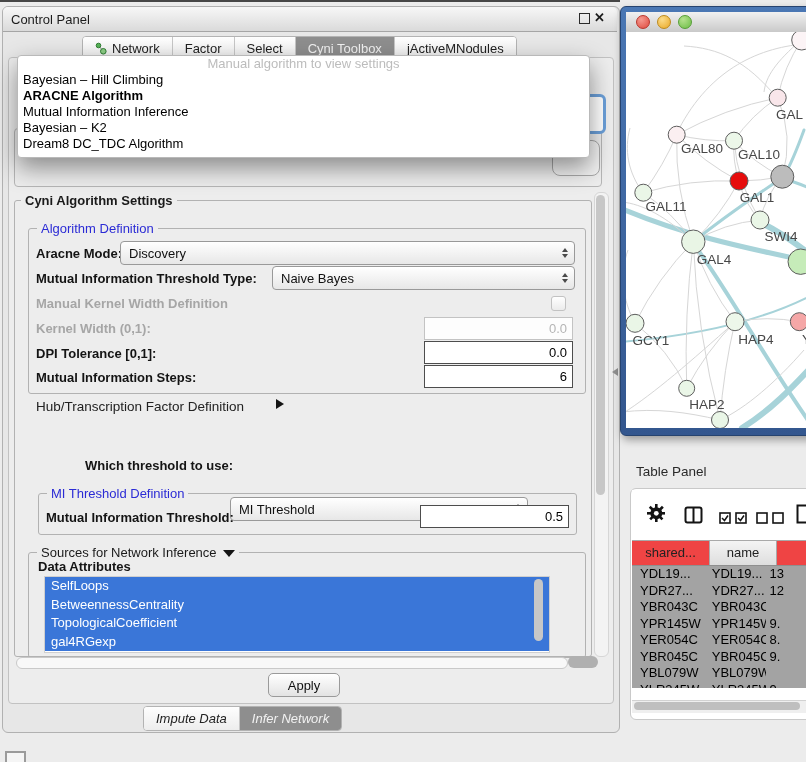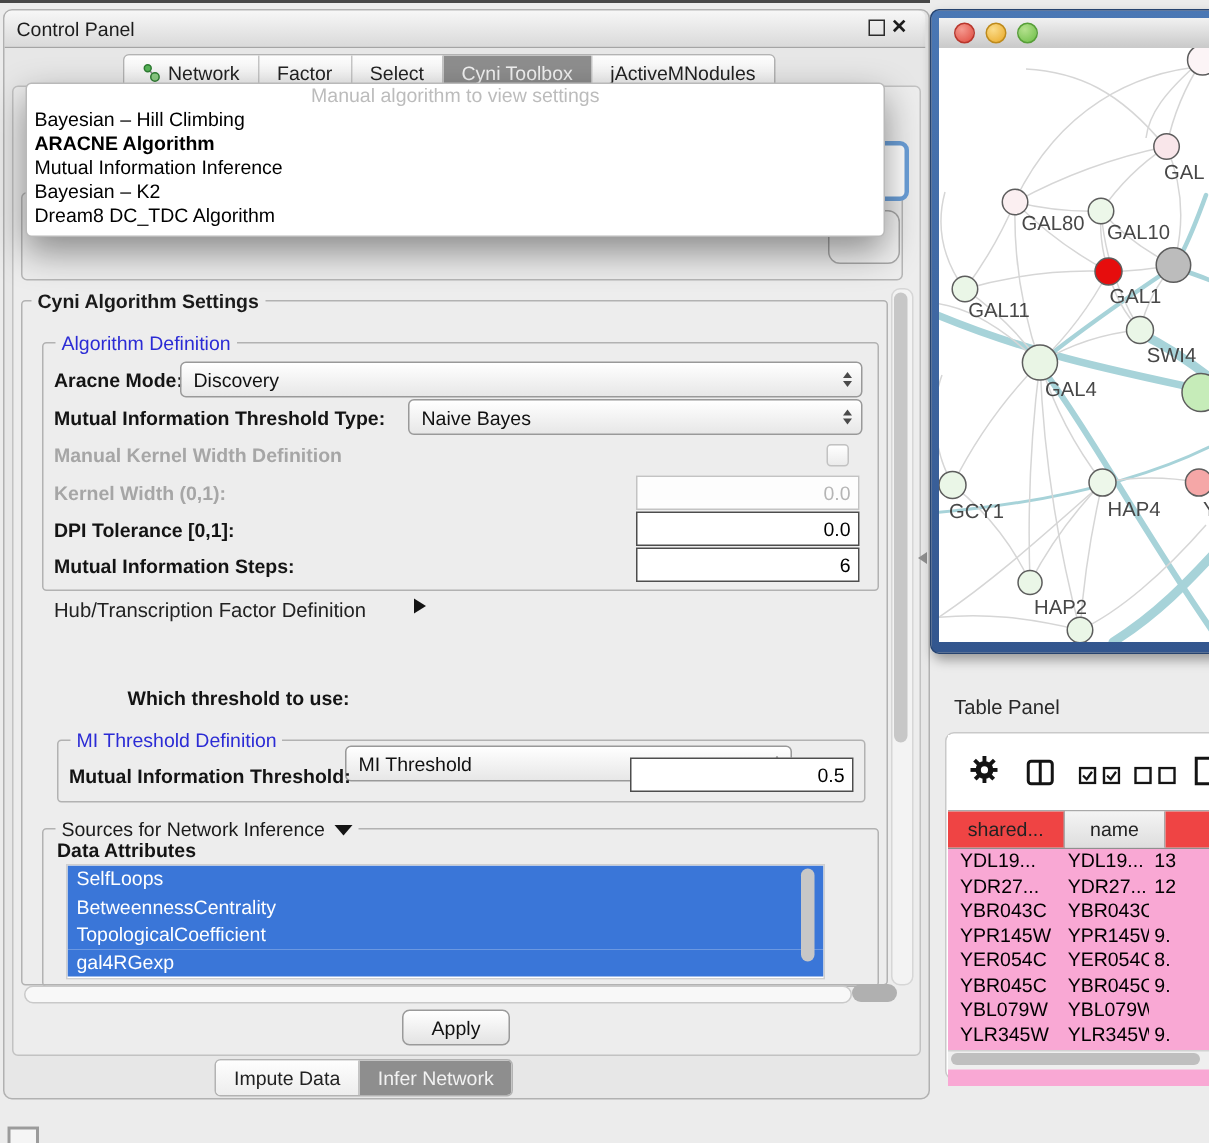--- a/index.html
+++ b/index.html
@@ -15,21 +15,21 @@
   .cp-title{font-size:13px;color:#1c1c1c;padding-left:8px;}
   .float-icon{left:579px;top:13px;width:9px;height:9px;border:1.5px solid #2b2b2b;background:transparent;}
   .close-icon{left:594px;top:10px;font-size:13px;font-weight:bold;color:#1c1c1c;}
   
   .tabbar{display:flex;height:22px;border:1px solid #b3b3b3;border-radius:4px;overflow:hidden;background:#fff;}
   .tabcell{display:flex;align-items:center;padding:0 12px;font-size:13px;color:#222;
            background:linear-gradient(#fefefe,#ededed);border-left:1px solid #c6c6c6;white-space:nowrap;}
   .tabcell:first-child{border-left:none;}
   .tabcell.sel{background:#8e8e8e;color:#f2f2f2;}
   .top-tabs{left:82px;top:36px;}
-  .bottom-tabs{left:143px;top:706px;height:23px;}
+  .bottom-tabs{left:143px;top:706px;height:23px;font-style:italic;}
   .tabicon{margin-right:5px;display:inline-flex;}
   
   .cp-body{left:8px;top:57px;width:604px;height:645px;background:#ededed;border:1px solid #c2c2c2;border-radius:4px;}
   
   .fs{position:absolute;border:1px solid #b2b2b2;border-radius:3px;}
   .lg{position:absolute;top:-8px;left:8px;background:#ededed;padding:0 4px;font-size:13px;line-height:15px;color:#1a1a1a;white-space:nowrap;}
   .lg.blue{color:#2b2bd5;}
   .lg.green{color:#2ecc2e;}
   
   .lbl{position:absolute;font-size:13px;font-weight:bold;color:#141414;white-space:nowrap;}
@@ -87,21 +87,21 @@
   .tp-toolbar{left:632px;top:490px;width:174px;height:46px;background:#fff;z-index:3;}
   .gear{position:absolute;left:646px;top:503px;z-index:4;}
   .tool{position:absolute;z-index:4;}
   .tbl-head{left:632px;top:540px;display:flex;z-index:4;border-top:1px solid #a9a9a9;border-bottom:1px solid #8f8f8f;}
   .th{height:24px;line-height:24px;text-align:center;font-size:13px;color:#222;
       background:linear-gradient(#f4f4f4,#dedede);border-right:1px solid #a9a9a9;box-sizing:border-box;}
   .th.hl{background:#ef4444;}
   .th:nth-child(1){width:78px;}
   .th:nth-child(2){width:67px;}
   .th:nth-child(3){width:75px;}
-  .tbl-rows{left:632px;top:566px;width:174px;height:158px;overflow:hidden;z-index:4;background:#f9a8d4;}
+  .tbl-rows{left:632px;top:566px;width:174px;height:122px;overflow:hidden;z-index:4;background:#a3a3a3;}
   .tr{display:flex;height:16.5px;line-height:16.5px;}
   .td{font-size:13px;color:#000;white-space:nowrap;overflow:hidden;}
   .td0{width:70px;padding-left:8px;}
   .td1{width:59px;padding-left:8px;}
   .td2{width:40px;padding-left:4px;}
   .tp-hscroll{left:632px;top:700px;width:174px;height:12px;background:#efefef;border-top:1px solid #d2d2d2;z-index:4;}
   .tp-hthumb{left:634px;top:702px;width:166px;height:8px;background:#bfbfbf;border-radius:4px;z-index:5;}
   
   .mini{left:5px;top:751px;width:17px;height:11px;border:2px solid #9b9b9b;background:#f5f5f5;}
 </style>

